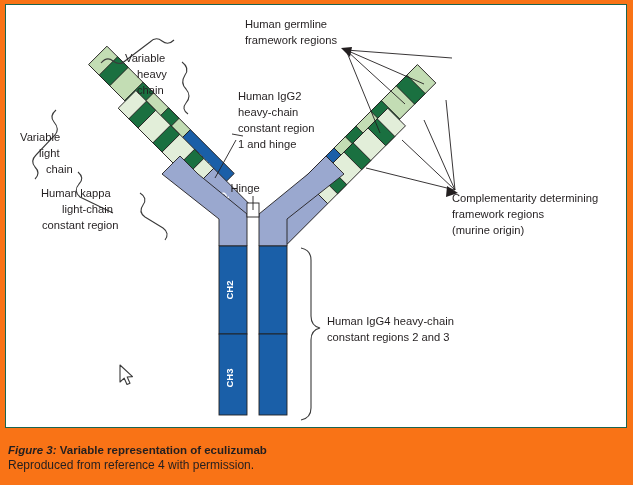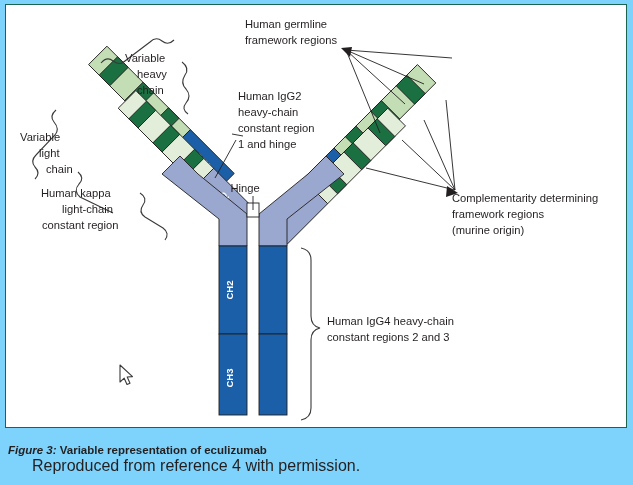--- a/index.html
+++ b/index.html
@@ -1,24 +1,24 @@
 <!DOCTYPE html>
 <html><head>
 <meta charset="utf-8">
 <style>
   html,body{margin:0;padding:0;background:#ffffff;}
   body{font-family:"Liberation Sans",sans-serif;}
-  #page{position:relative;width:633px;height:485px;overflow:hidden;background:#7dd3fc;}
+  #page{position:relative;width:633px;height:485px;overflow:hidden;background:#f97316;}
   #figure-frame{position:absolute;left:5px;top:4px;width:622px;height:424px;
     border:1.5px solid #1a6450;box-sizing:border-box;background:#fff;}
   #diagram{position:absolute;left:0;top:0;width:633px;height:430px;}
   #caption{position:absolute;left:8px;top:443px;width:615px;}
   .cap-line1{font-size:11.5px;color:#231f20;font-weight:bold;line-height:15px;white-space:nowrap;}
   .cap-line1 .ital{font-style:italic;}
-  .cap-line2{font-size:16px;color:#231f20;line-height:15px;white-space:nowrap;margin-left:24px;}
+  .cap-line2{font-size:12px;color:#231f20;line-height:15px;white-space:nowrap;}
   svg text{font-family:"Liberation Sans",sans-serif;fill:#231f20;}
   .lbl{font-size:11.2px;}
   .inlbl{font-size:9.5px;font-weight:bold;fill:#ffffff;}
   .lead{stroke:#231f20;stroke-width:0.9;fill:none;}
   .brace{stroke:#3a3a3a;stroke-width:1.1;fill:none;}
   .seg{stroke:#231f20;stroke-width:0.9;}
 </style>
 </head>
 <body>
 

